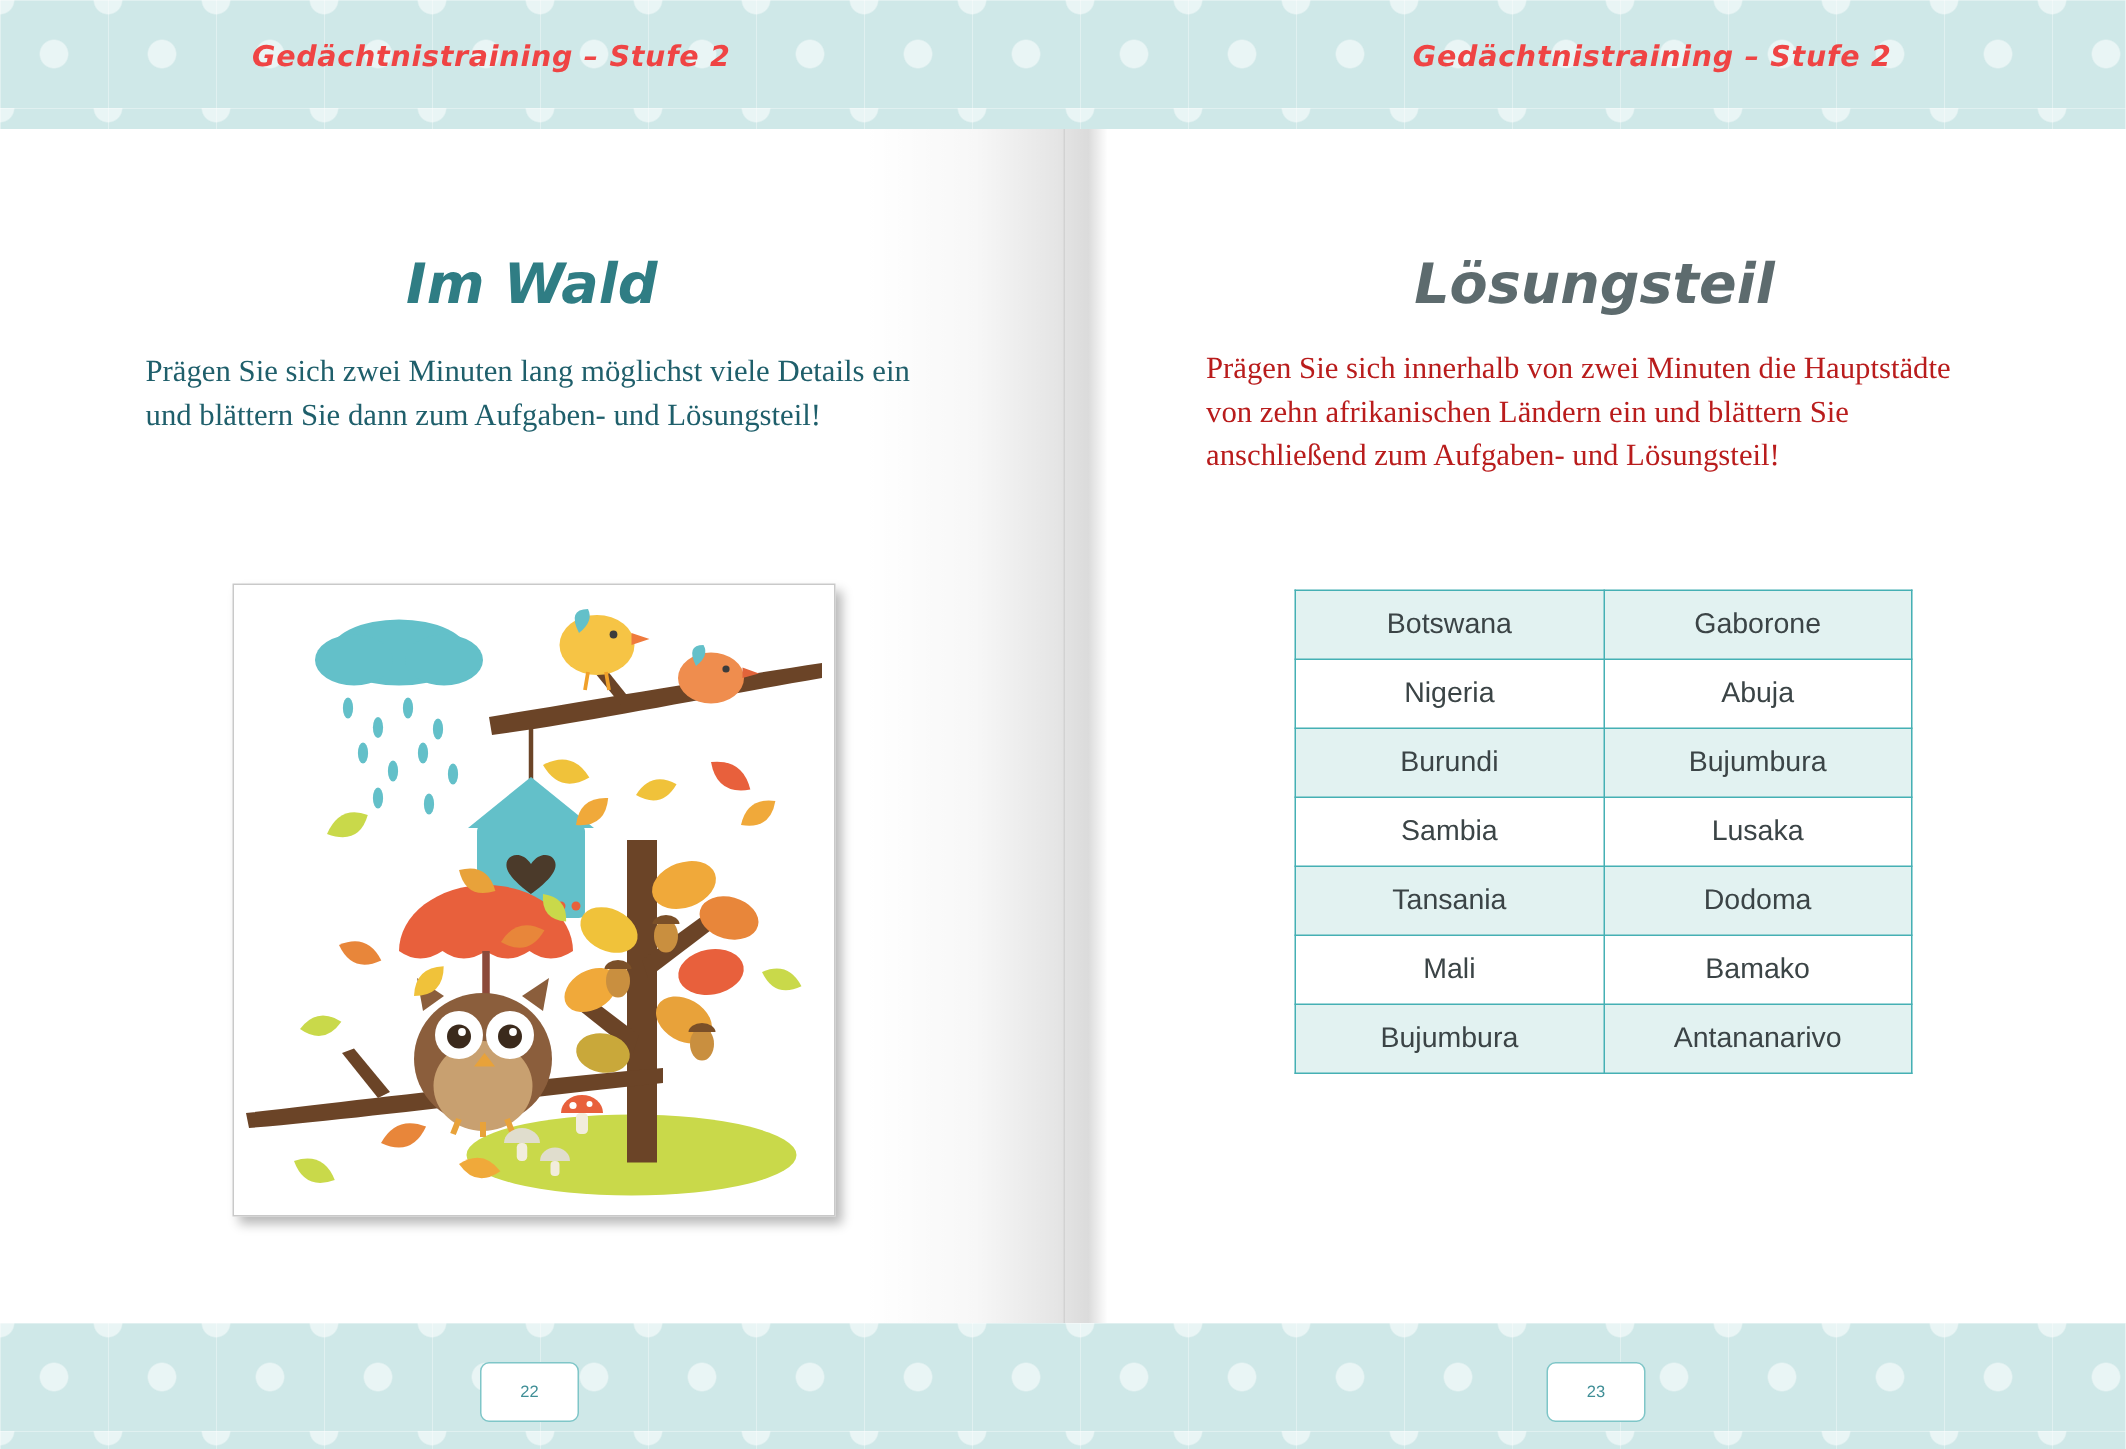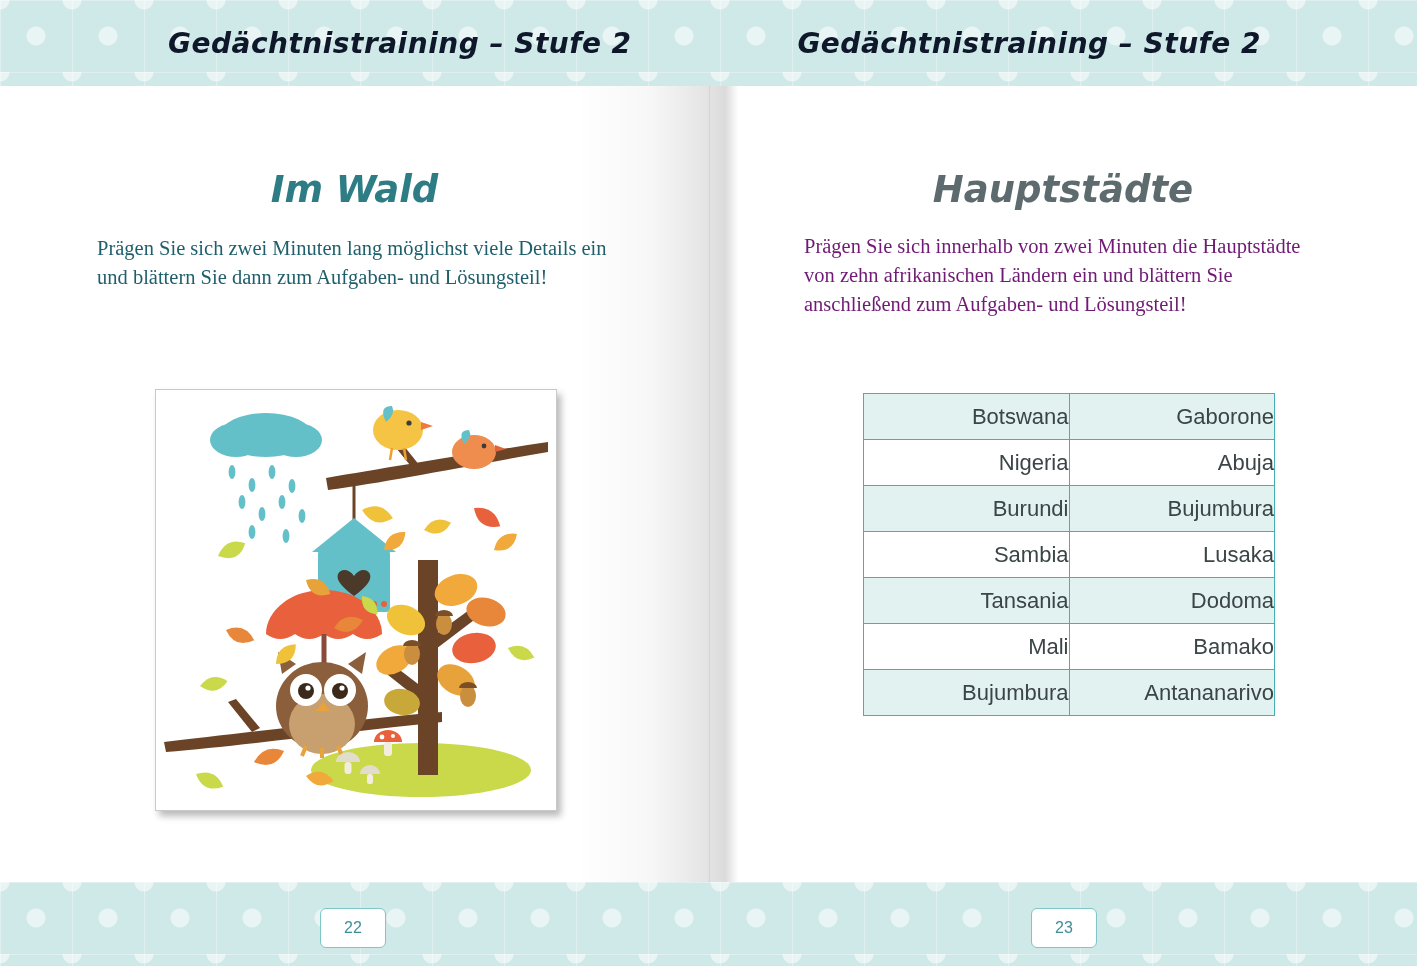--- a/index.html
+++ b/index.html
@@ -34,25 +34,25 @@
       linear-gradient(to bottom, rgba(255,255,255,0.35) 1px, transparent 1px);
     background-size: 72px 72px, 72px 72px, 72px 72px, 72px 72px, 72px 72px;
   }
   .band-top { top: 0; height: 86px; }
   .band-bottom { bottom: 0; height: 84px; }
 
   .band-title {
     position: absolute;
     top: 27px;
     font-family: "DejaVu Sans", sans-serif;
-    font-size: 28px;
+    font-size: 19px;
     font-weight: bold;
     font-style: italic;
     letter-spacing: 0.5px;
-    color: #0f172a;
+    color: #ef4444;
     white-space: nowrap;
   }
   .band-title.left  { left: 168px; }
   .band-title.right { right: 156px; }
 
   
   .page {
     position: absolute;
     top: 86px;
     height: 796px;
@@ -96,21 +96,21 @@
     text-align: center;
   }
   .heading-right { color: #5d6b6e; }
 
   .intro {
     font-family: "Liberation Serif", serif;
     font-size: 20.5px;
     line-height: 1.42;
     color: #1f5f6b;
   }
-  .intro-right { color: #701a75; }
+  .intro-right { color: #b91c1c; }
 
   
   .left-head-wrap { position: absolute; top: 82px; left: 0; width: 709px; }
   .left-intro { position: absolute; top: 148px; left: 97px; width: 520px; }
 
   .illus-frame {
     position: absolute;
     top: 303px;
     left: 155px;
     width: 400px;
@@ -130,41 +130,41 @@
     position: absolute;
     top: 307px;
     left: 154px;
     width: 412px;
     border-collapse: collapse;
     font-family: "Liberation Sans", sans-serif;
   }
   .cap-table td {
     border: 1px solid #45b0b4;
     height: 45px;
-    text-align: right;
-    font-size: 22px;
+    text-align: center;
+    font-size: 19px;
     color: #3b4446;
     width: 50%;
     padding: 0;
   }
   .cap-table tr:nth-child(odd) td { background: #e2f2f1; }
   .cap-table tr:nth-child(even) td { background: #ffffff; }
 
   
   .pagenum {
     position: absolute;
     bottom: 18px;
     width: 64px;
     height: 38px;
     background: #ffffff;
     border: 1px solid #7fc6c8;
     border-radius: 6px;
     color: #3f8e96;
     font-family: "Liberation Sans", sans-serif;
-    font-size: 16px;
+    font-size: 11px;
     display: flex;
     align-items: center;
     justify-content: center;
   }
   .pagenum-left  { left: 320px; }
   .pagenum-right { left: 1031px; }
 </style>
 </head>
 <body>
 
@@ -357,21 +357,21 @@
           </g>
         </g>
       </svg>
     </div>
 
   </div>
 
   <div class="page page-right">
 
     <div class="right-head-wrap">
-      <div class="heading heading-right">Hauptstädte</div>
+      <div class="heading heading-right">Lösungsteil</div>
     </div>
 
     <div class="intro intro-right right-intro">Prägen Sie sich innerhalb von zwei Minuten die Hauptstädte von zehn afrikanischen Ländern ein und blättern Sie anschließend zum Aufgaben- und Lösungsteil!</div>
 
     <table class="cap-table">
       <tbody>
         <tr>
           <td>Botswana</td>
           <td>Gaborone</td>
         </tr>

